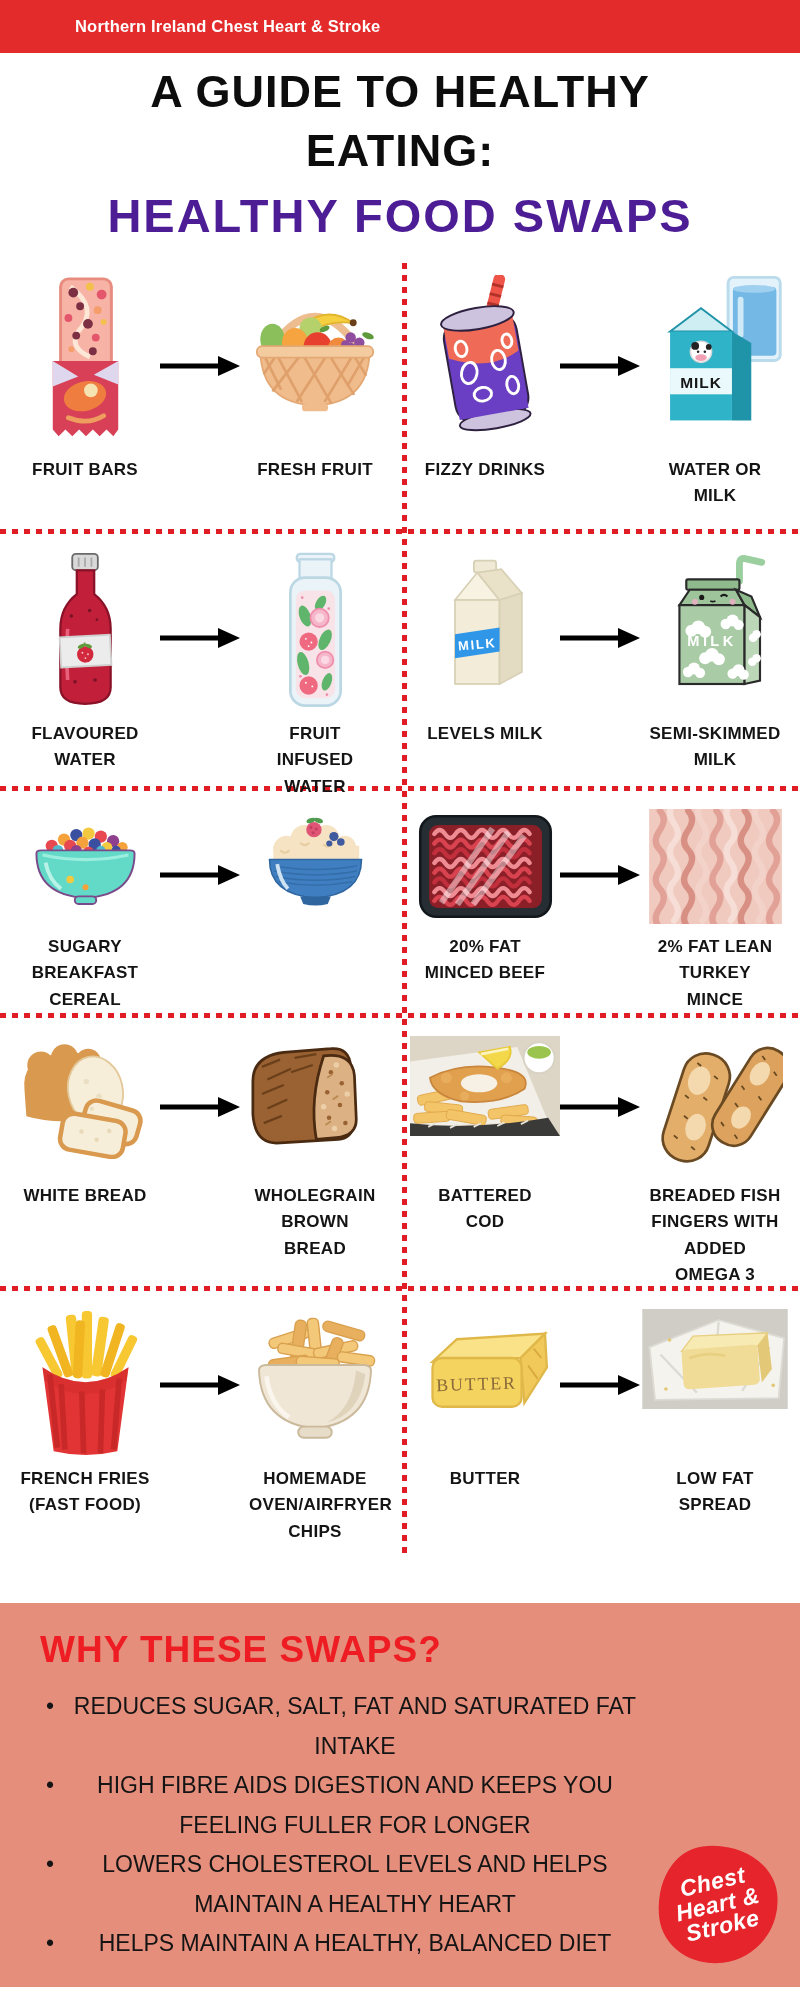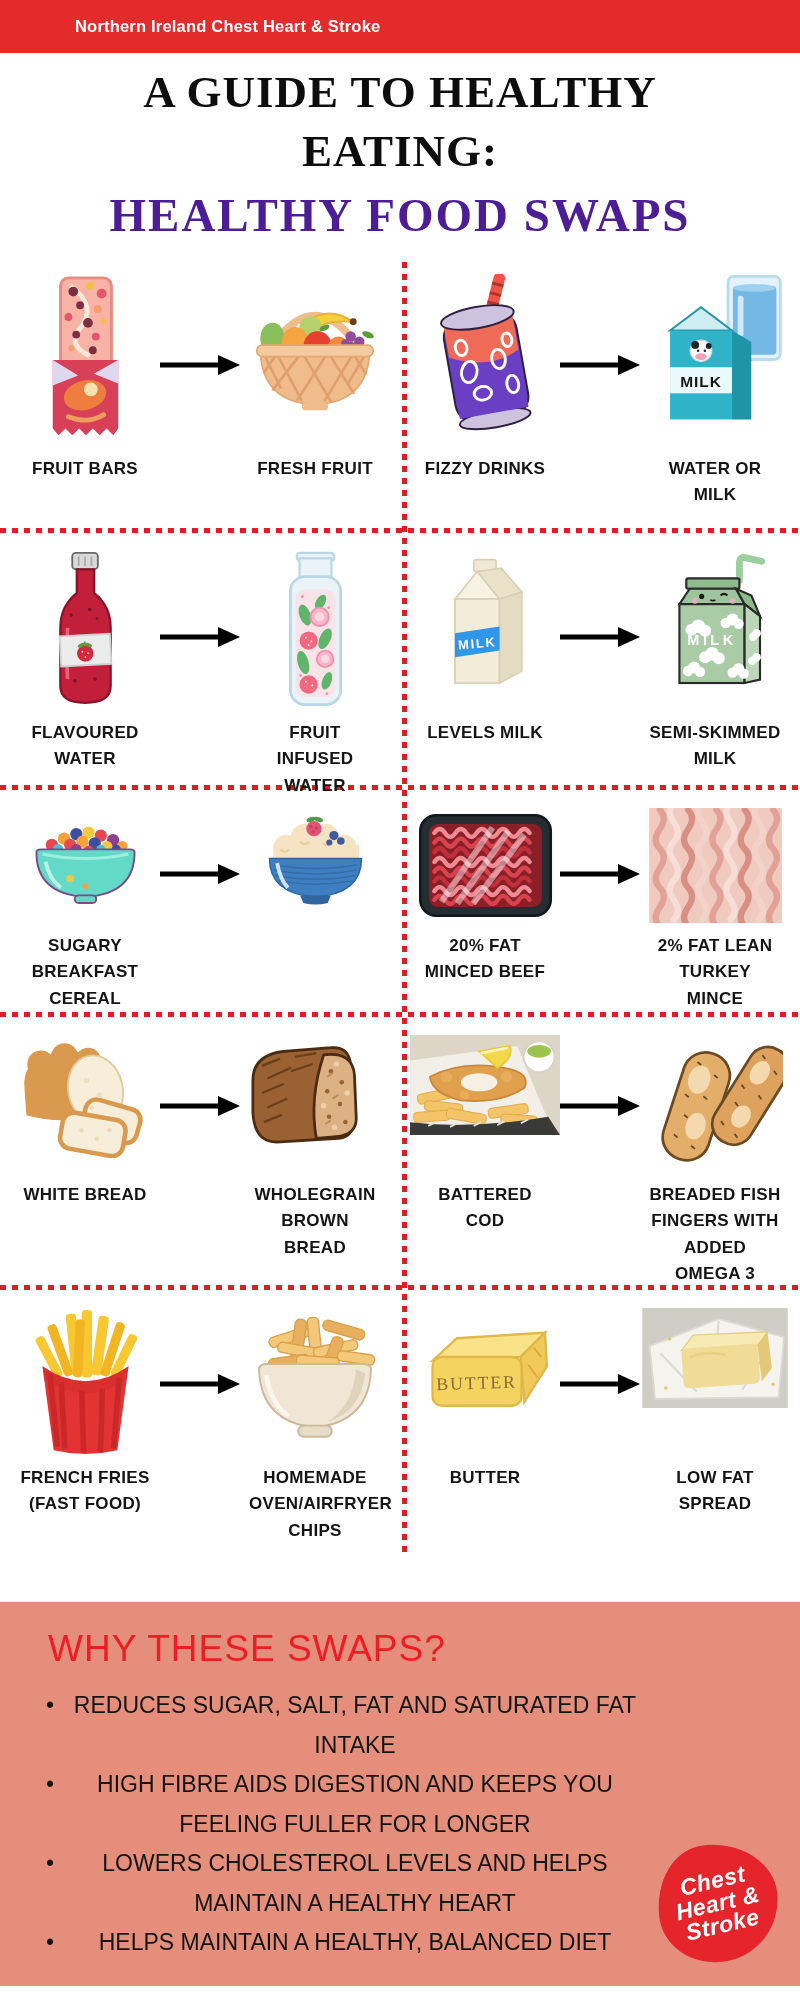--- a/index.html
+++ b/index.html
@@ -6,21 +6,21 @@
   body{width:800px;height:2000px;overflow:hidden;background:#fff;
        font-family:"Liberation Sans","DejaVu Sans",sans-serif;}
   .page{position:relative;width:800px;height:2000px;}
 
   
   .topbar{height:53px;background:#e32b2b;display:flex;align-items:center;
           padding-left:75px;box-sizing:border-box;}
   .topbar span{color:#fff;font-weight:bold;font-size:16.5px;letter-spacing:.2px;}
 
   
-  .titlewrap{text-align:center;padding-top:10px;font-family:Liberation Serif, serif;}
+  .titlewrap{text-align:center;padding-top:10px;}
   .title{font-size:45px;font-weight:900;letter-spacing:1px;line-height:1.3;
          color:#0d0d0d;margin:0 auto;max-width:560px;}
   .subtitle{font-size:47px;font-weight:900;letter-spacing:2px;color:#4c1d95;margin-top:8px;}
 
   
   .grid{position:relative;margin-top:14px;}
   .v-divider{position:absolute;top:6px;bottom:-12px;left:402px;width:5px;
              background-image:repeating-linear-gradient(180deg,#e01c24 0 6px,transparent 6px 12px);}
   .h-divider{height:5px;
              background-image:repeating-linear-gradient(90deg,#e01c24 0 6px,transparent 6px 12px);}
@@ -34,21 +34,21 @@
   .row4 .icon-box{height:140px}.row5 .icon-box{height:150px}
   .swap-label{font-weight:bold;font-size:17px;line-height:1.55;letter-spacing:.3px;
               color:#141414;text-align:center;max-width:132px;margin-top:7px;}
   .arrow{flex-shrink:0;}
   .row1 .arrow{margin-top:80px}.row2 .arrow{margin-top:75px}.row3 .arrow{margin-top:55px}
   .row4 .arrow{margin-top:60px}.row5 .arrow{margin-top:65px}
 
   
   .why{margin-top:60px;height:384px;box-sizing:border-box;background:#e68e7c;
        padding:26px 40px 0;position:relative;}
-  .why h2{margin:0 8px 16px;color:#ee1d23;font-size:37px;font-weight:400;letter-spacing:1px;}
+  .why h2{margin:0 0 16px;color:#ee1d23;font-size:37px;font-weight:700;letter-spacing:1px;}
   .why ul{list-style:none;margin:0;padding:0;max-width:600px;text-align:center;}
   .why li{position:relative;padding-left:30px;font-size:23px;font-weight:500;
           color:#141414;line-height:1.72;}
   .why li::before{content:"\2022";position:absolute;left:6px;top:0;font-size:23px;color:#141414;}
 
   
   .logo{position:absolute;right:22px;bottom:24px;width:120px;height:118px;background:#e6242b;
         border-radius:43% 57% 52% 48% / 56% 47% 53% 44%;transform:rotate(-7deg);
         display:flex;align-items:center;justify-content:center;}
   .logo-text{transform:rotate(-6deg);color:#fff;font-style:italic;font-weight:bold;

